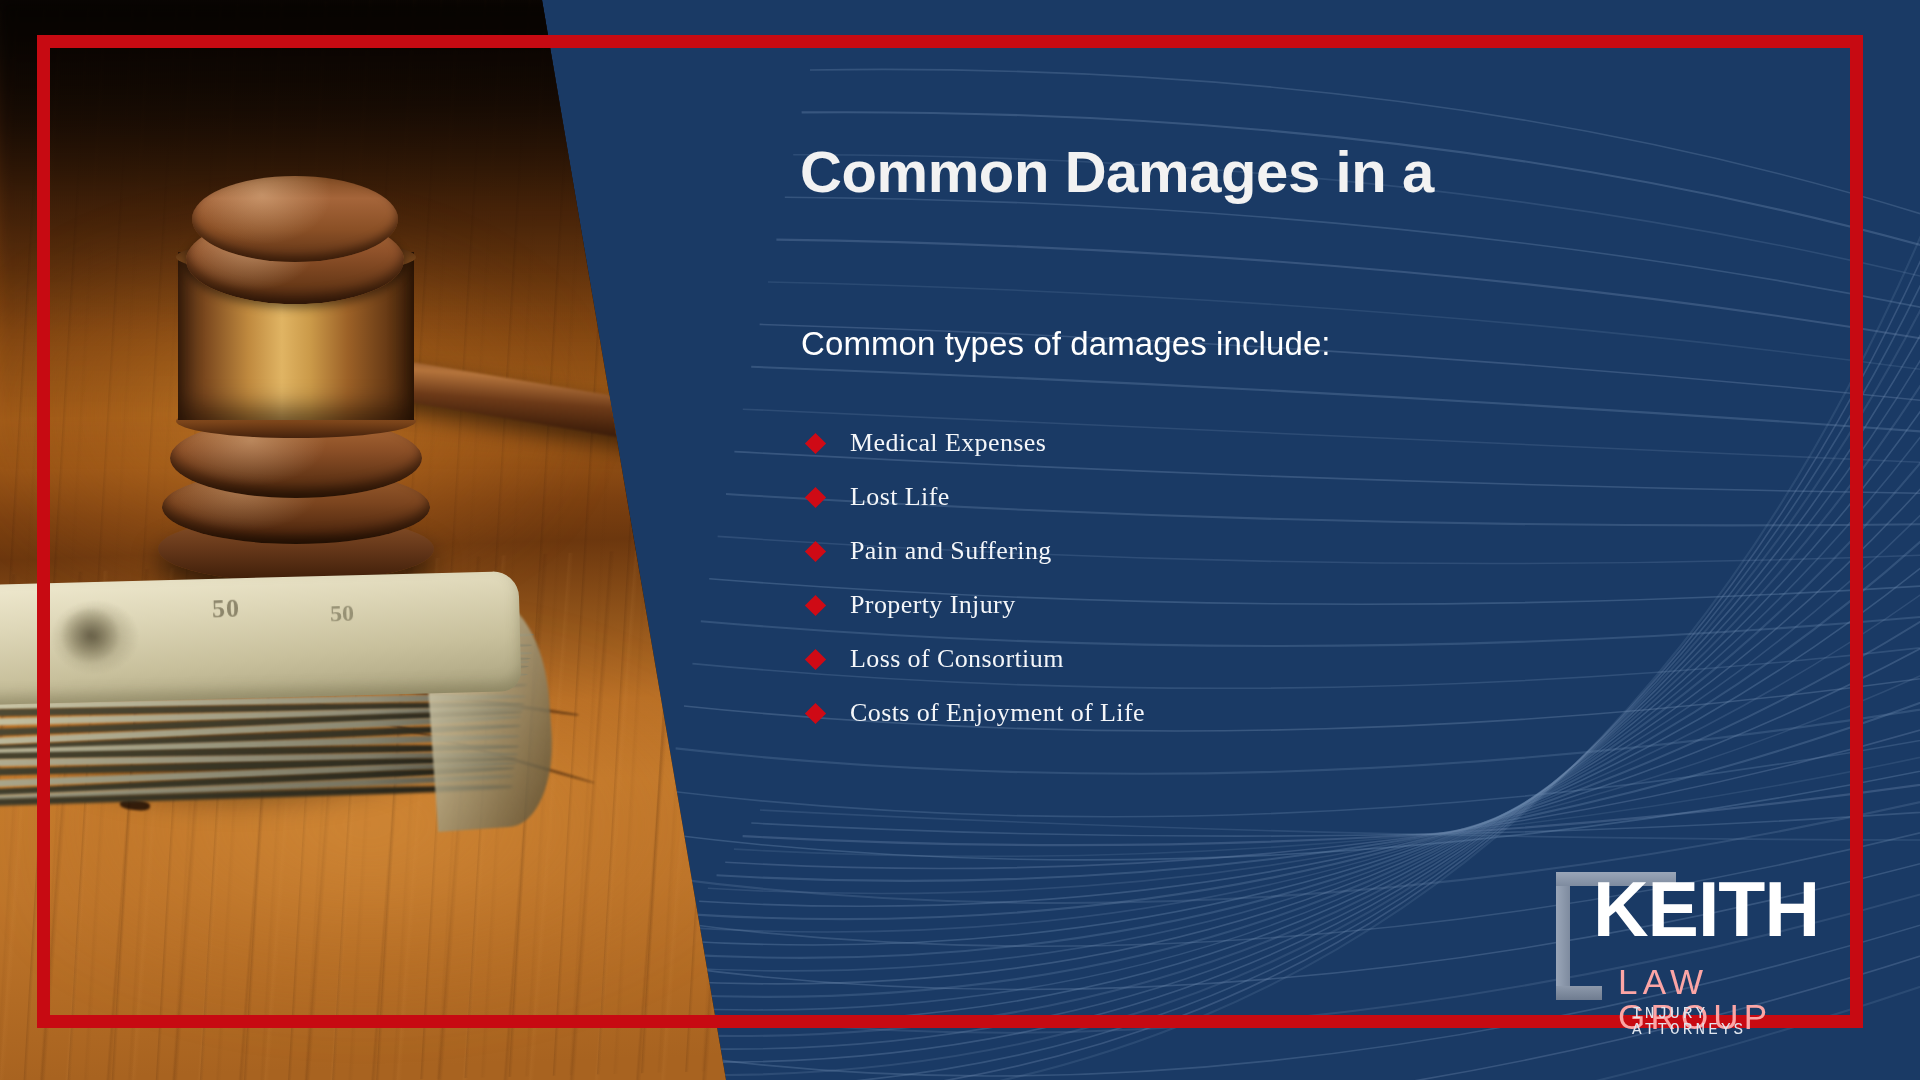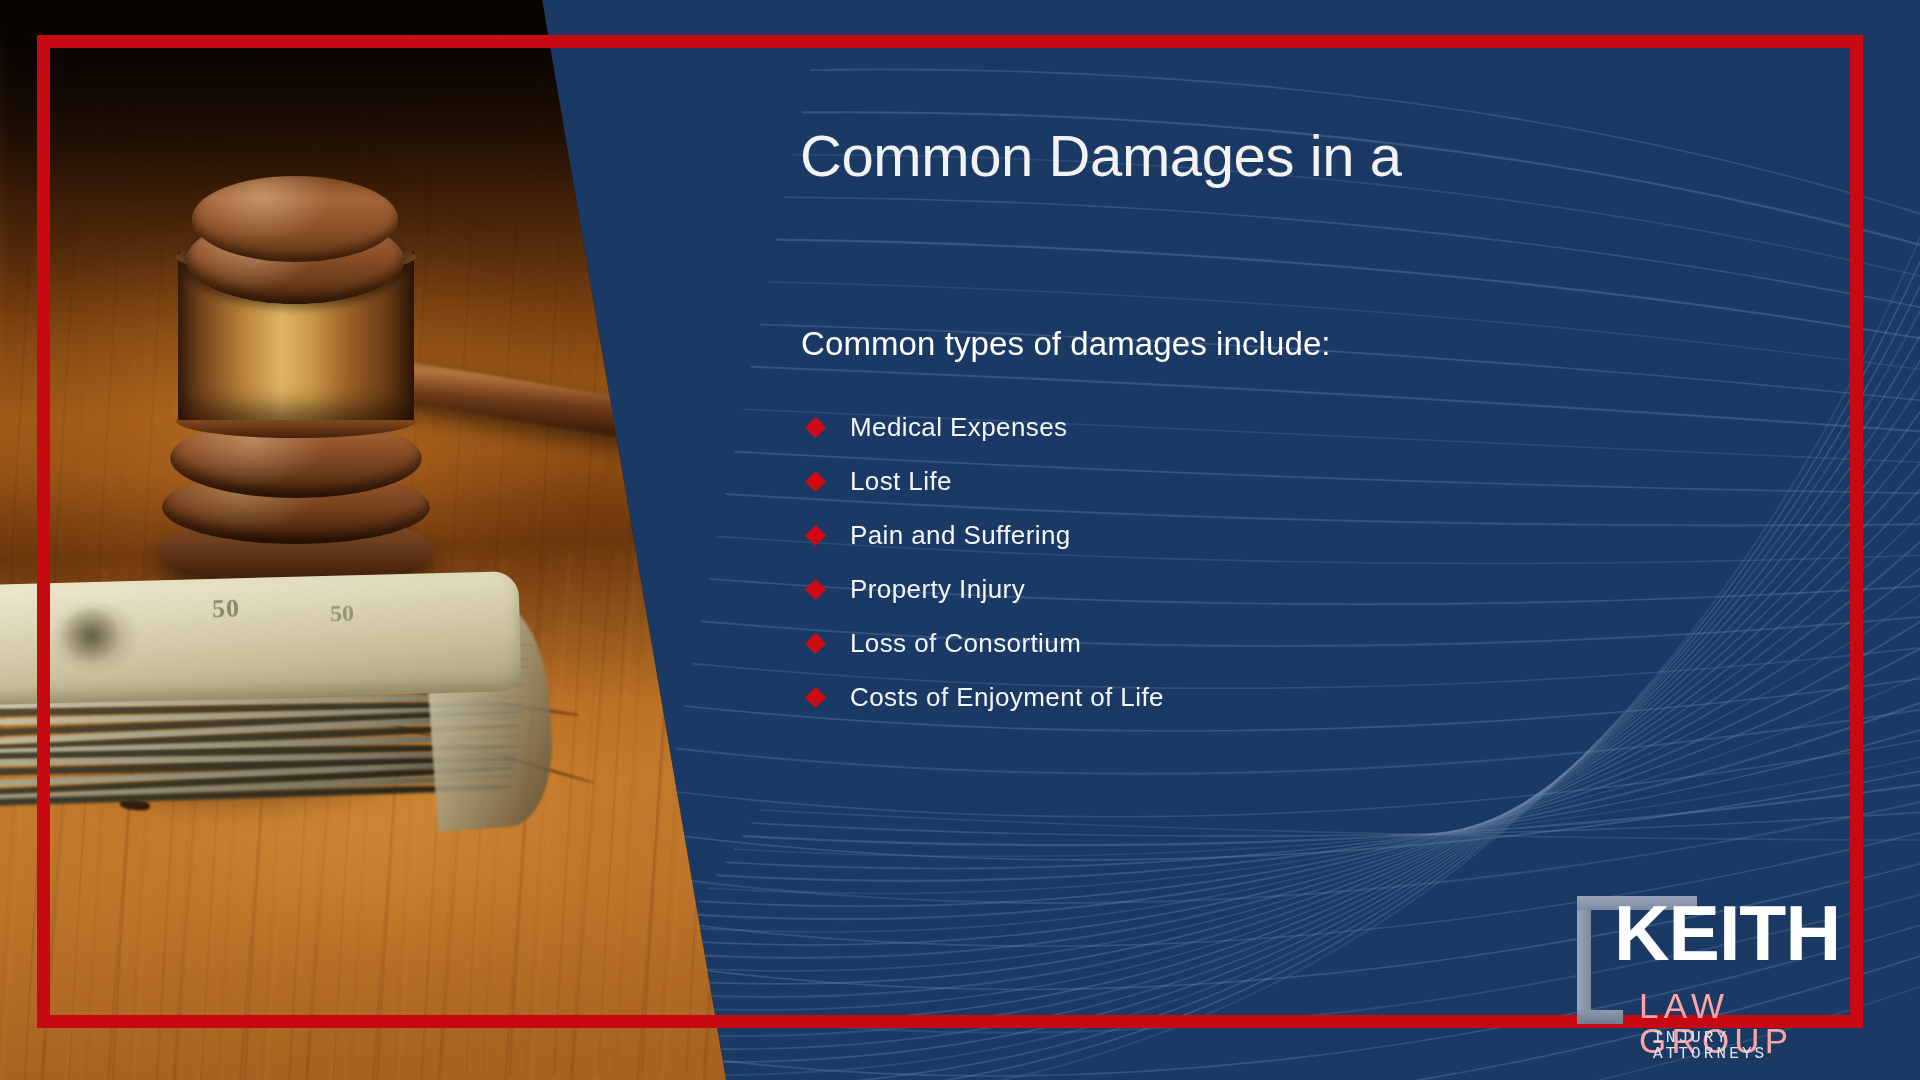--- a/index.html
+++ b/index.html
@@ -286,58 +286,59 @@
     pointer-events:none;
   }
 
   
   #content {
     position:absolute;
     left:800px; top:0;
     width:900px; height:1080px;
   }
   #page-title {
-    position:absolute; left:0; top:124px;
+    position:absolute; left:0; top:140px;
     width:830px;
     font-size:58px; line-height:1.09;
-    font-weight:normal;
+    font-weight:bold;
     color:#f2f2f2;
     letter-spacing:-.4px;
   }
   #subtitle {
     position:absolute; left:1px; top:325px;
     font-size:33px; font-weight:normal;
     color:#ffffff;
     letter-spacing:.1px;
   }
   #damages-list {
-    position:absolute; left:0; top:400px;
+    position:absolute; left:0; top:416px;
     list-style:none;
+    font-family:Liberation Serif, serif;
   }
   #damages-list li {
     display:flex; align-items:center;
     height:54px;
     font-size:26px;
     color:#f4f6f9;
     letter-spacing:.4px;
   }
   .diamond {
     width:15px; height:15px;
     background:#cf0a15;
     transform:rotate(45deg);
     margin-right:27px;
     margin-left:8px;
     flex:0 0 auto;
   }
 
   
   #logo {
     position:absolute;
-    left:1556px; top:888px;
-    width:272px; height:162px;margin-left:21px;
+    left:1556px; top:864px;
+    width:272px; height:162px;
   }
   .logo-bracket {
     position:absolute; left:0px; top:8px;
     width:62px; height:128px;
   }
   .logo-bracket .bk-v {
     position:absolute; left:0; top:0; width:14px; height:128px;
     background:linear-gradient(90deg,#9aa6b8,#7e8b9f);
   }
   .logo-bracket .bk-h {

